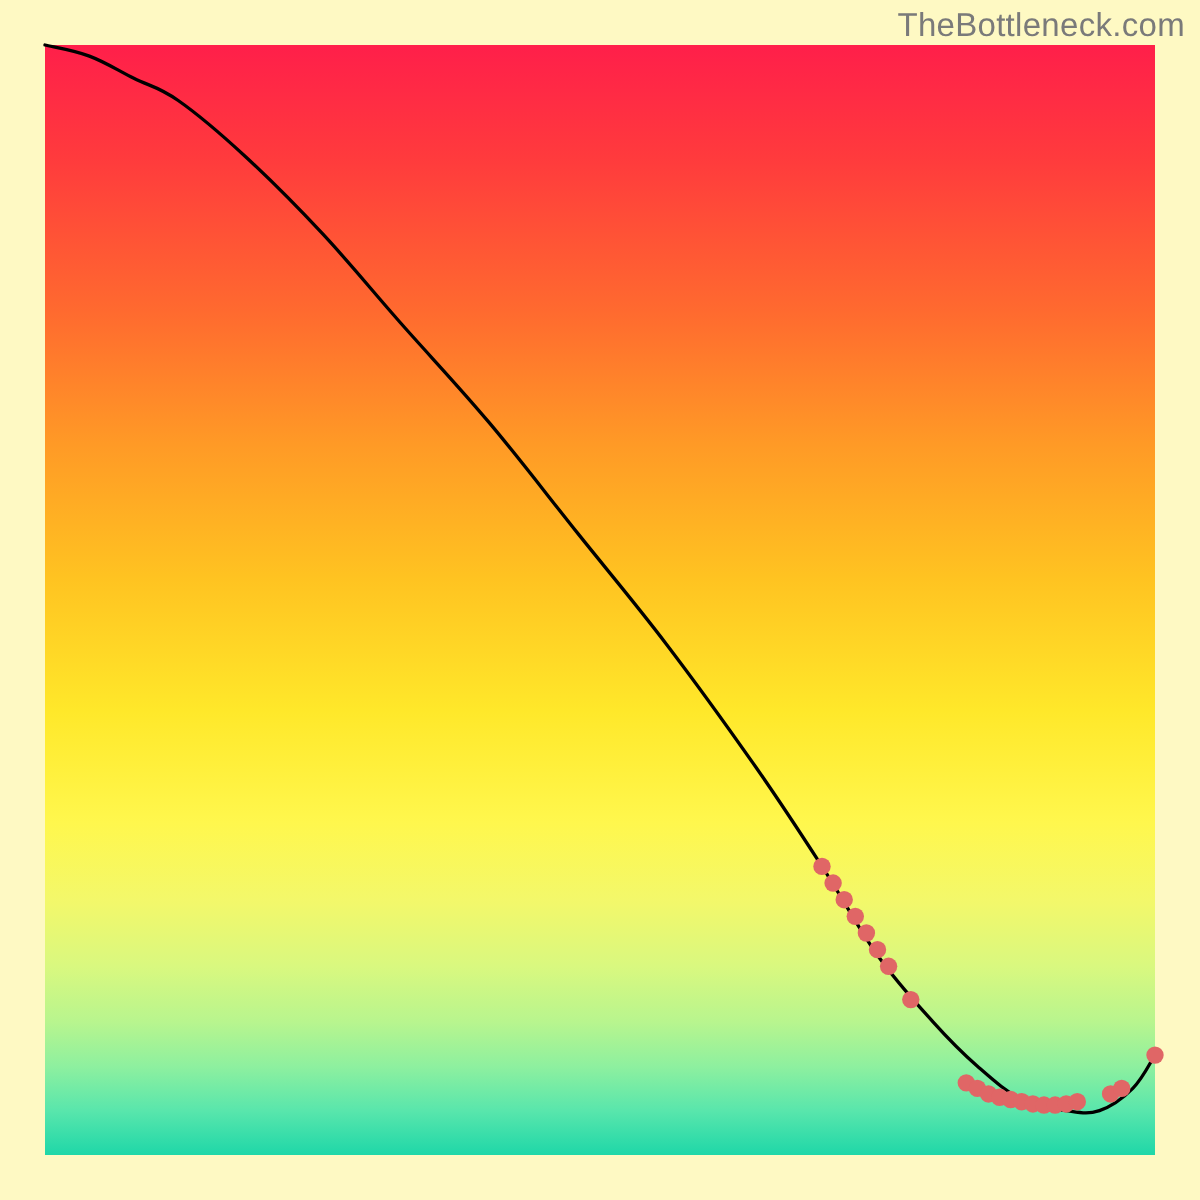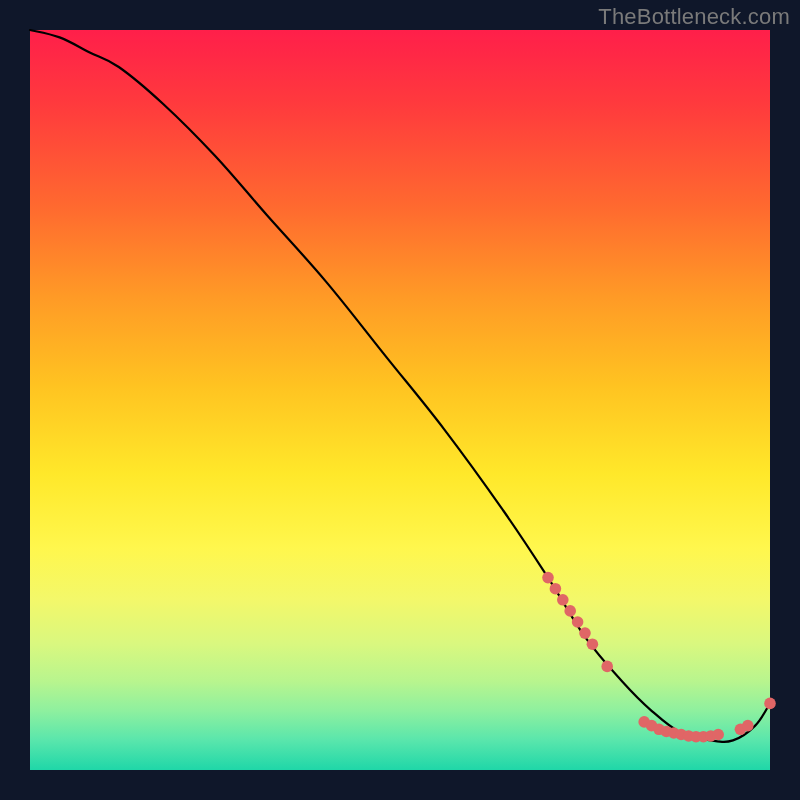--- a/index.html
+++ b/index.html
@@ -8,21 +8,21 @@
     width: 800px;
     height: 800px;
     background: #000;
     font-family: Arial, Helvetica, sans-serif;
     overflow: hidden;
   }
   .wrap {
     position: relative;
     width: 800px;
     height: 800px;
-    background: #0f172a;
+    background: #fef9c3;
   }
   .watermark {
     position: absolute;
     top: 4px;
     right: 10px;
     color: #7a7a7a;
     font-size: 22px;
     font-weight: 400;
     letter-spacing: 0.2px;
     z-index: 50;

